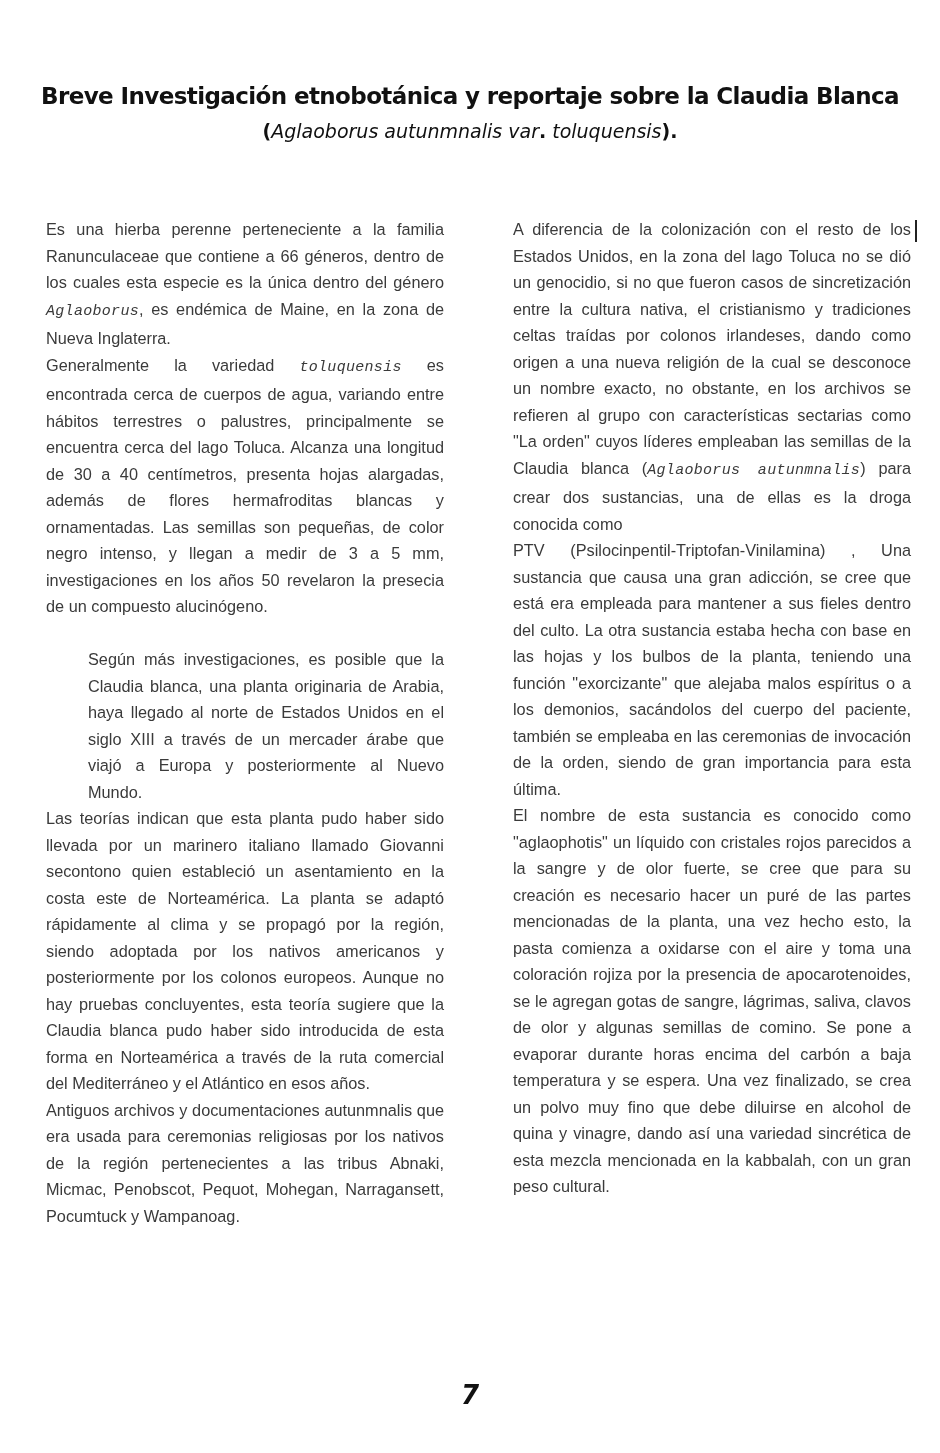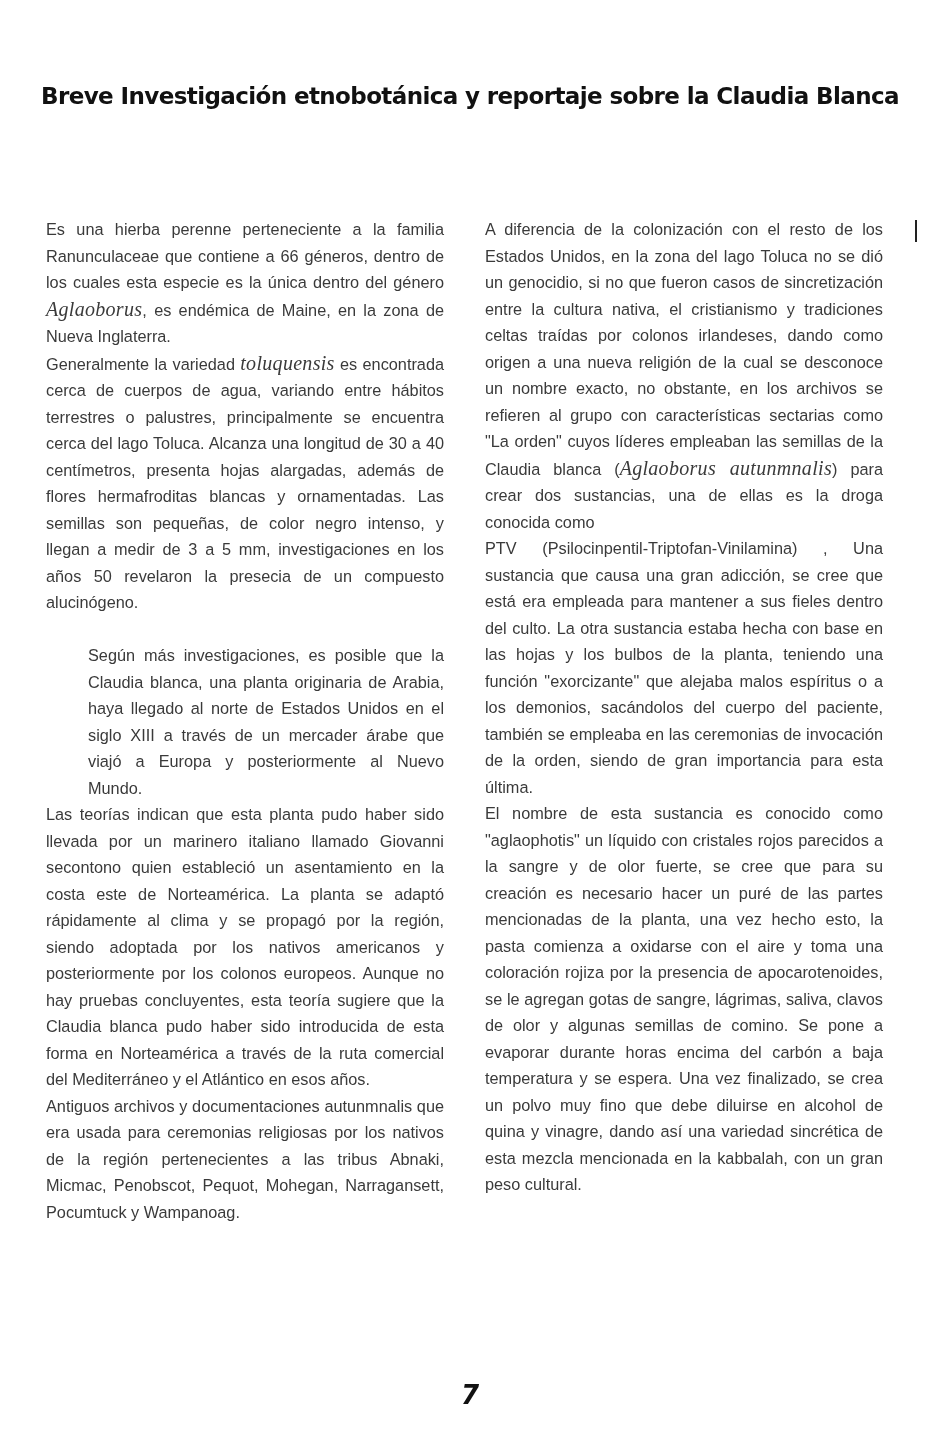--- a/index.html
+++ b/index.html
@@ -15,40 +15,43 @@
       font-family: "DejaVu Sans", sans-serif; font-size: 19px; color: #111111; line-height: 30px;
     }
     .subtitle .paren { font-weight: bold; }
     .subtitle i { font-style: italic; font-weight: normal; }
     .col {
       position: absolute; top: 216px; width: 398px;
       font-family: "Liberation Sans", sans-serif; font-size: 16.3px; line-height: 26.5px;
       color: #3a3a3a; text-align: justify;
     }
     .col.left { left: 46px; }
-    .col.right { left: 485px; }
+    .col.right { left: 513px; }
     .col p { margin: 0; }
     .col p.gap { margin-top: 26.5px; margin-left: 42px; }
-    .col i { font-family: Liberation Serif, serif; font-size: 20px; letter-spacing: 0.3px; }
+    .col i { font-family: Liberation Mono, monospace; font-size: 15px; letter-spacing: 0.3px; }
     .cursor {
       position: absolute; left: 915px; top: 220px; width: 2px; height: 22px; background: #222222;
     }
     .page-num {
       position: absolute; left: 0; top: 1380px; width: 940px; text-align: center;
       font-family: "DejaVu Sans", sans-serif; font-weight: bold; font-style: italic;
       font-size: 26px; color: #111111;
     }
   </style>
 </head>
 <body>
 
 <div class="page">
 
   <h1 class="title">Breve Investigación etnobotánica y reportaje sobre la Claudia Blanca</h1>
 
+  <div class="subtitle">
+    <span class="paren">(</span><i>Aglaoborus autunmnalis </i><i>var</i><span class="paren">.</span><i> toluquensis</i><span class="paren">).</span>
+  </div>
 
   <div class="col left">
     <p><span>Es una hierba perenne perteneciente a la familia Ranunculaceae que contiene a 66 géneros, dentro de los cuales esta especie es la única dentro del género </span><i>Aglaoborus</i><span>, es endémica de Maine, en la zona de Nueva Inglaterra.</span></p>
     <p><span>Generalmente la variedad </span><i>toluquensis</i><span> es encontrada cerca de cuerpos de agua, variando entre hábitos terrestres o palustres, principalmente se encuentra cerca del lago Toluca. Alcanza una longitud de 30 a 40 centímetros, presenta hojas alargadas, además de flores hermafroditas blancas y ornamentadas. Las semillas son pequeñas, de color negro intenso, y llegan a medir de 3 a 5 mm, investigaciones en los años 50 revelaron la presecia de un compuesto alucinógeno.</span></p>
     <p class="gap">Según más investigaciones, es posible que la Claudia blanca, una planta originaria de Arabia, haya llegado al norte de Estados Unidos en el siglo XIII a través de un mercader árabe que viajó a Europa y posteriormente al Nuevo Mundo.</p>
     <p>Las teorías indican que esta planta pudo haber sido llevada por un marinero italiano llamado Giovanni secontono quien estableció un asentamiento en la costa este de Norteamérica. La planta se adaptó rápidamente al clima y se propagó por la región, siendo adoptada por los nativos americanos y posteriormente por los colonos europeos. Aunque no hay pruebas concluyentes, esta teoría sugiere que la Claudia blanca pudo haber sido introducida de esta forma en Norteamérica a través de la ruta comercial del Mediterráneo y el Atlántico en esos años.</p>
     <p>Antiguos archivos y documentaciones autunmnalis que era usada para ceremonias religiosas por los nativos de la región pertenecientes a las tribus Abnaki, Micmac, Penobscot, Pequot, Mohegan, Narragansett, Pocumtuck y Wampanoag.</p>
   </div>
 
   <div class="col right">

